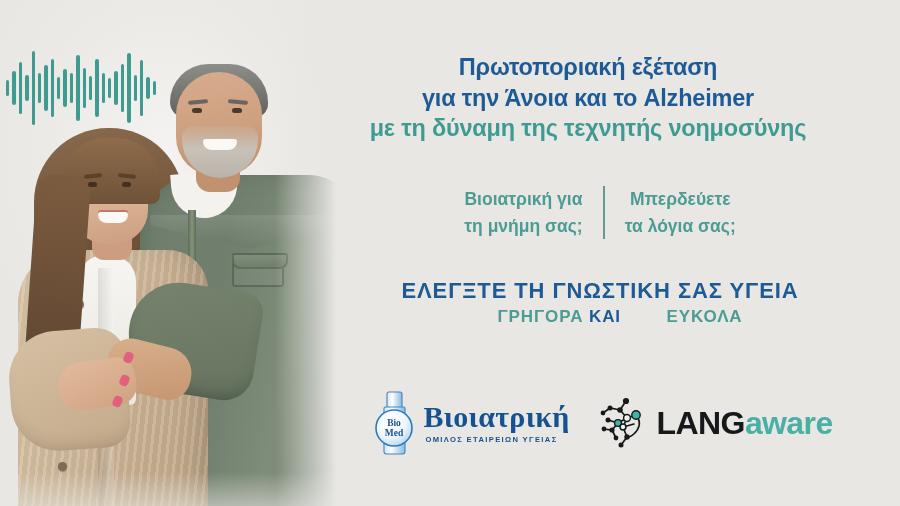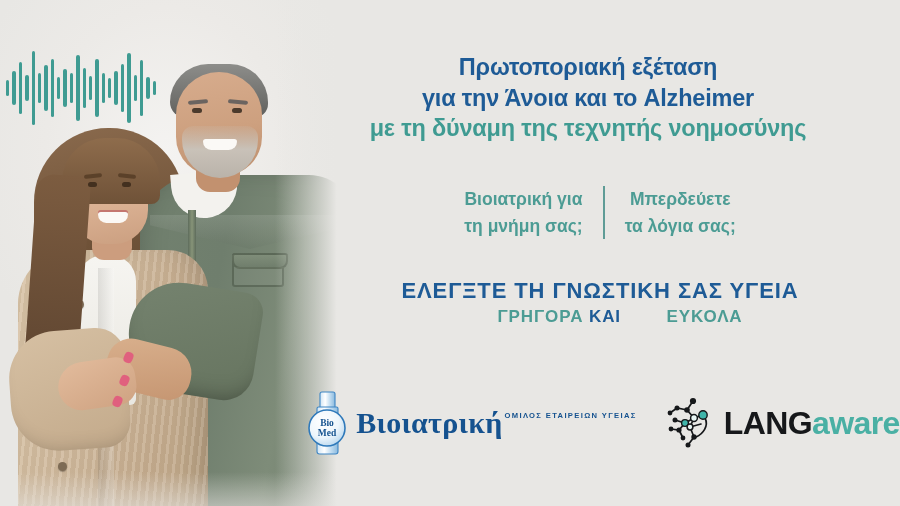--- a/index.html
+++ b/index.html
@@ -230,21 +230,21 @@
   .cta-2 .teal{ color:#4c9c94;margin-left:40px; }
   .cta-2 .navy{ color:#1e5b96; }
 
   
   .logos{
     position:absolute; left:300px; top:384px; width:600px; height:78px;
     display:flex; align-items:center; justify-content:center; gap:26px;
   }
   .logo-biomed{ display:flex; align-items:center; gap:2px; }
   .bm-icon{ position:relative; width:54px; height:66px; }
-  .bm-word{ display:flex; flex-direction:row; line-height:1; }
+  .bm-word{ display:flex; flex-direction:column; line-height:1; }
   .bm-title{
     font-family:"Liberation Serif", serif; font-size:30px; font-weight:bold;
     color:#15528f; letter-spacing:.3px;
   }
   .bm-sub{
     font-size:7.6px; font-weight:bold; color:#15528f;
     letter-spacing:1.35px; margin-top:4px; margin-left:2px;
   }
   .logo-lang{ display:flex; align-items:center; gap:9px; }
   .lang-icon{ width:52px; height:54px; }

